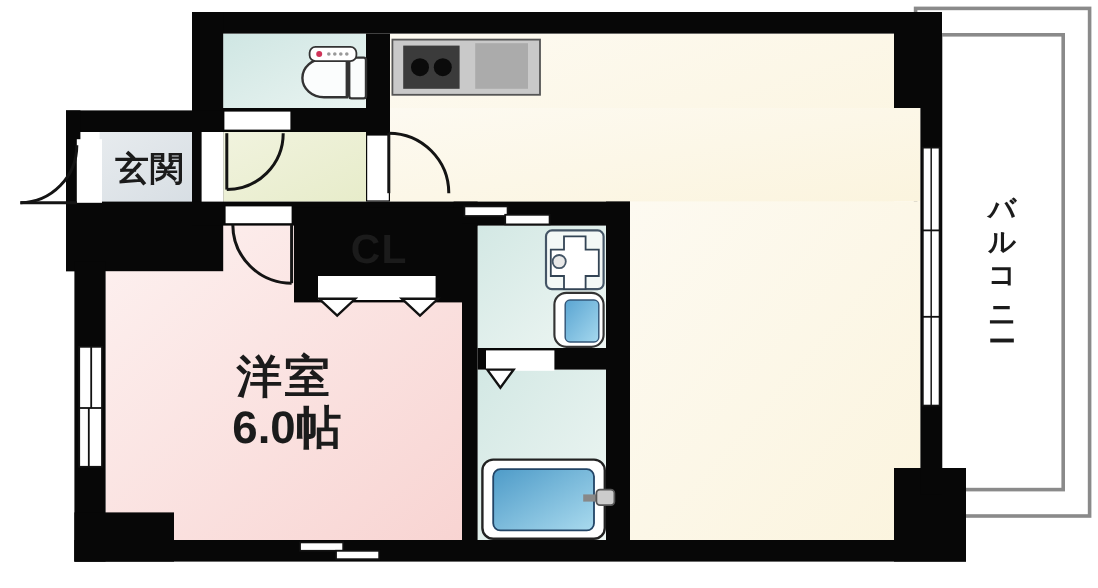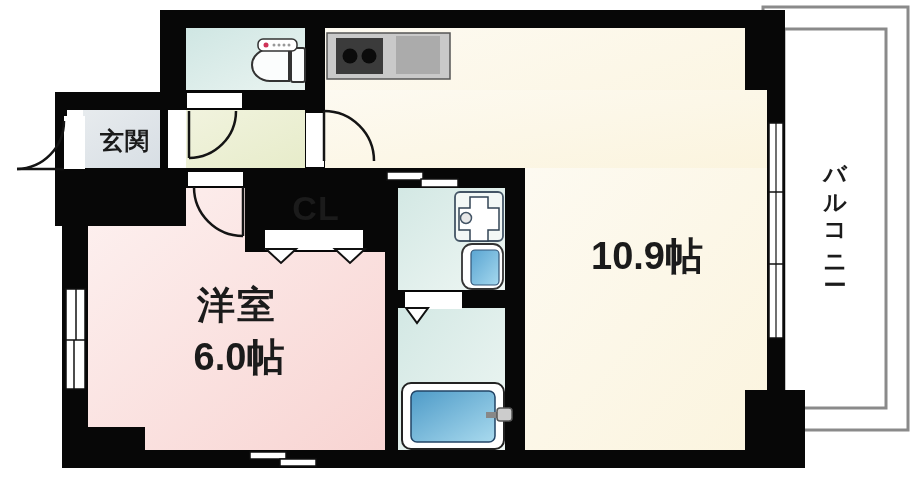--- a/index.html
+++ b/index.html
@@ -10,21 +10,21 @@
   .plan svg{position:absolute;left:0;top:0;}
   .lbl{
     position:absolute;transform:translate(-50%,-50%);
     color:#1b1b1b;font-weight:bold;white-space:nowrap;line-height:1;
     -webkit-user-select:none;user-select:none;
   }
   .lbl-ldk{font-size:34px;letter-spacing:1px;}
   .lbl-ldk-size{font-size:38px;}
   .lbl-yo{font-size:38px;letter-spacing:2px;}
   .lbl-yo-size{font-size:38px;}
-  .lbl-genkan{font-size:24px;letter-spacing:1px;}
+  .lbl-genkan{font-size:28px;letter-spacing:1px;}
   .lbl-cl{font-size:34px;letter-spacing:1px;}
   .lbl-balcony{
     font-size:23px;letter-spacing:5px;
     writing-mode:vertical-rl;text-orientation:mixed;
   }
 </style>
 </head>
 <body>
 
 <div class="plan">
@@ -205,20 +205,19 @@
     </g>
 
     <g>
       <rect x="402" y="383" width="102" height="66" rx="9" fill="#ffffff" stroke="#222222" stroke-width="2"></rect>
       <rect x="411" y="391" width="84" height="51" rx="6" fill="url(#gTub)" stroke="#224466" stroke-width="1.5"></rect>
       <rect x="486" y="412" width="12" height="6" fill="#888888"></rect>
       <rect x="497" y="408" width="15" height="13" rx="3" fill="#cccccc" stroke="#555555" stroke-width="1.5"></rect>
     </g>
   </svg>
 
-  <div class="lbl lbl-ldk-size" style="left:647px;top:256px;">10.9帖</div>
-  <div class="lbl lbl-yo" style="left:237px;top:305px;">洋室</div>
+  <div class="lbl lbl-yo" style="left:237px;top:315px;">洋室</div>
   <div class="lbl lbl-yo-size" style="left:239px;top:357px;">6.0帖</div>
   <div class="lbl lbl-genkan" style="left:125px;top:141px;">玄関</div>
   <div class="lbl lbl-cl" style="left:316px;top:208px;">CL</div>
   <div class="lbl lbl-balcony" style="left:835px;top:212px;">バルコニー</div>
 
 </div>
 
 </body></html>

